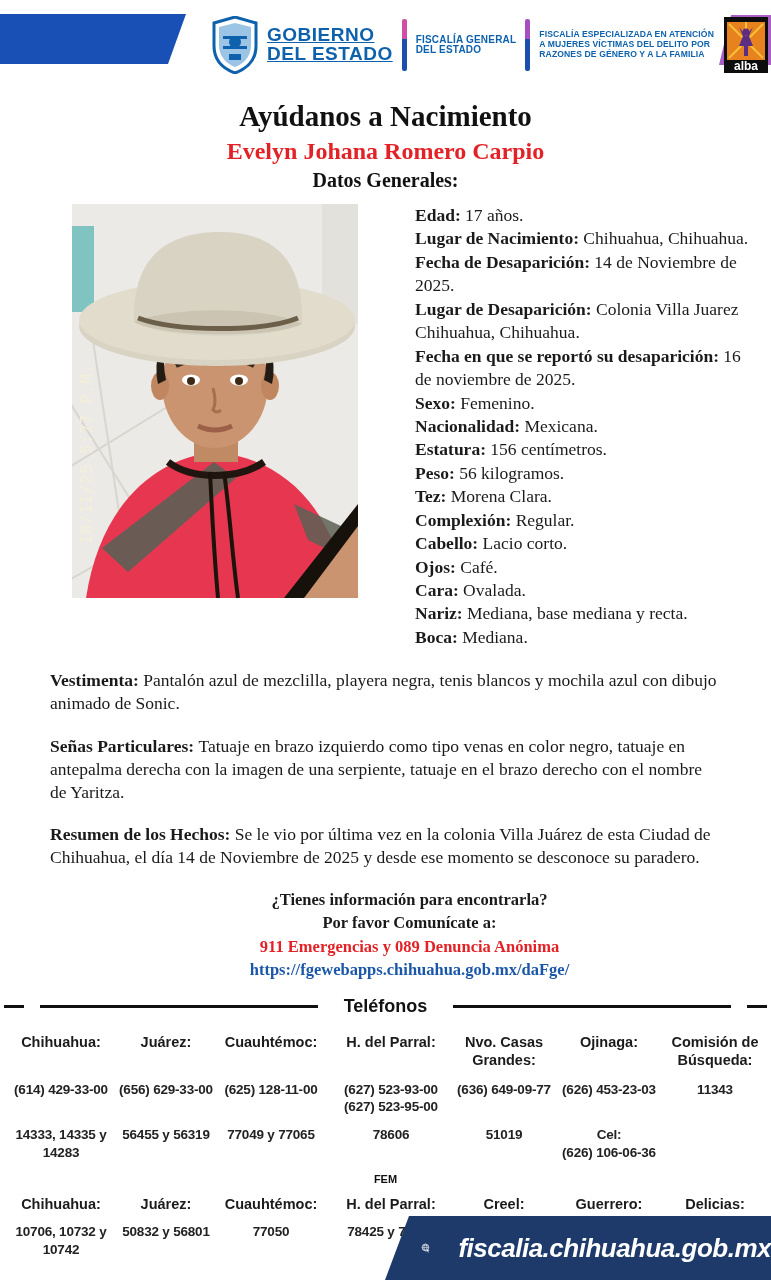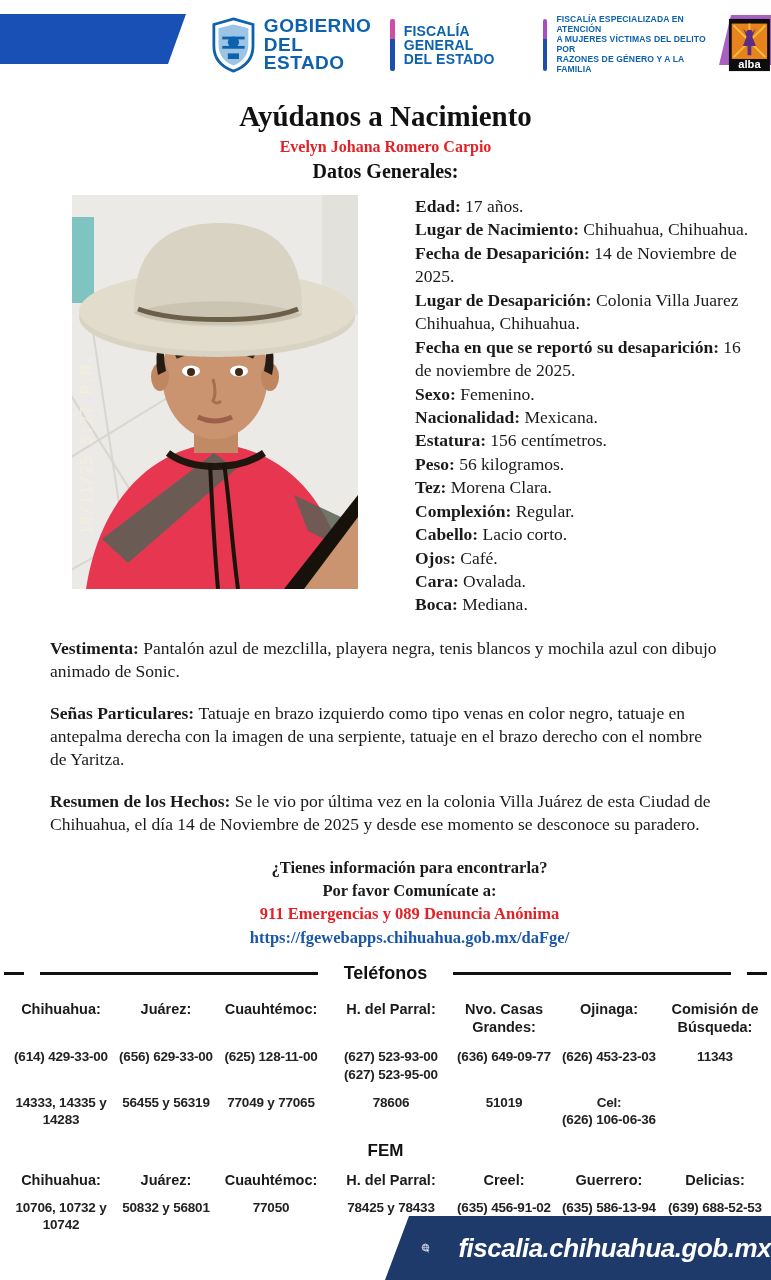--- a/index.html
+++ b/index.html
@@ -8,31 +8,31 @@
     font-family:"Liberation Serif", serif;color:#1a1a1a;overflow:hidden;
   }
   
   .header{position:relative;height:92px;}
   .shape-blue{position:absolute;left:0;top:14px;width:186px;height:50px;
     background:#1950b5;clip-path:polygon(0 0,100% 0,calc(100% - 18px) 100%,0 100%);}
   .shape-purple{position:absolute;right:0;top:15px;width:52px;height:50px;
     background:#a95fc4;clip-path:polygon(12px 0,100% 0,100% 100%,0 100%);}
   .logo-row{position:absolute;left:212px;top:6px;display:flex;align-items:center;gap:9px;height:78px;}
   .gob-text{font-family:"Liberation Sans",sans-serif;font-weight:bold;color:#0e62ad;
-    font-size:19px;line-height:0.98;letter-spacing:0.5px;}
+    font-size:19px;line-height:0.98;letter-spacing:0.5px;text-decoration:underline;}
   .divider{width:5px;height:52px;border-radius:2px;}
   .div1{background:linear-gradient(#cf4fa4 0 38%,#1b4fae 38% 100%);}
   .div2{background:linear-gradient(#a74fc0 0 38%,#1b4fae 38% 100%);}
   .fge-text{font-family:"Liberation Sans",sans-serif;font-weight:bold;color:#0e62ad;
-    font-size:14px;line-height:1.0;letter-spacing:0.2px;}
+    font-size:10px;line-height:1.0;letter-spacing:0.2px;}
   .tagline{font-family:"Liberation Sans",sans-serif;font-weight:bold;color:#0e62ad;
     font-size:8.6px;line-height:1.15;letter-spacing:0.1px;}
   
   .title{margin:8px 0 0;text-align:center;font-size:29px;font-weight:bold;color:#111;}
-  .person-name{margin:5px 0 0;text-align:center;font-size:16px;font-weight:bold;color:#e32227;}
+  .person-name{margin:5px 0 0;text-align:center;font-size:24px;font-weight:bold;color:#e32227;}
   .datos-heading{margin:4px 0 0;text-align:center;font-size:20px;font-weight:bold;color:#111;}
   
   .main{display:flex;margin:12px 0 0 72px;}
   .photo{width:286px;height:394px;flex:0 0 286px;background:#efeeea;}
   .datalist{margin-left:57px;width:336px;font-size:17.5px;line-height:1.34;}
   .datalist b{font-weight:bold;}
   
   .paras{margin:20px 50px 0 50px;font-size:17.5px;line-height:1.32;}
   .paras p{margin:0 0 19px 0;}
   .paras b{font-weight:bold;}
@@ -45,21 +45,21 @@
   .tel-titlerow{display:flex;align-items:center;margin:14px 4px 0 4px;gap:16px;}
   .tick{width:20px;border-top:3px solid #111;}
   .rule{flex:1;border-top:3px solid #111;}
   .tel-title{font-size:18px;font-weight:bold;color:#111;padding:0 10px;}
   .grid7{display:grid;grid-template-columns:112px 98px 112px 128px 98px 112px 100px;
     margin:0 0 0 5px;text-align:center;}
   .grid7 .hd{font-size:14.5px;font-weight:bold;color:#1b1b1b;line-height:1.25;}
   .grid7 .val{font-size:13.5px;font-weight:bold;color:#222;line-height:1.3;white-space:pre-line;letter-spacing:-0.2px;}
   .mt16{margin-top:16px;} .mt12{margin-top:12px;} .mt10{margin-top:10px;}
   .fem-title{text-align:center;font-family:"Liberation Sans",sans-serif;font-weight:bold;
-    font-size:17px;margin-top:12px;color:#111;}
+    font-size:11px;margin-top:12px;color:#111;}
   
   .footer{position:absolute;right:0;bottom:0;width:386px;height:64px;background:#1e3a6b;
     clip-path:polygon(24px 0,100% 0,100% 100%,0 100%);
     display:flex;align-items:center;gap:28px;padding-left:36px;box-sizing:border-box;}
   .footer-url{font-family:"Liberation Sans",sans-serif;font-weight:bold;font-style:italic;
     color:#ffffff;font-size:26px;letter-spacing:-0.5px;text-decoration:none;}
 </style>
 </head>
 <body>
 
@@ -170,20 +170,21 @@
     <div><b>Fecha en que se reportó su desaparición: </b><span>16 de noviembre de 2025.</span></div>
     <div><b>Sexo: </b><span>Femenino.</span></div>
     <div><b>Nacionalidad: </b><span>Mexicana.</span></div>
     <div><b>Estatura: </b><span>156 centímetros.</span></div>
     <div><b>Peso: </b><span>56 kilogramos.</span></div>
     <div><b>Tez: </b><span>Morena Clara.</span></div>
     <div><b>Complexión: </b><span>Regular.</span></div>
     <div><b>Cabello: </b><span>Lacio corto.</span></div>
     <div><b>Ojos: </b><span>Café.</span></div>
     <div><b>Cara: </b><span>Ovalada.</span></div>
+    <div><b>Nariz: </b><span>Mediana, base mediana y recta.</span></div>
     <div><b>Boca: </b><span>Mediana.</span></div>
   </div>
 </div>
 
 <div class="paras">
   <p><b>Vestimenta: </b><span>Pantalón azul de mezclilla, playera negra, tenis blancos y mochila azul con dibujo animado de Sonic.</span></p>
   <p><b>Señas Particulares: </b><span>Tatuaje en brazo izquierdo como tipo venas en color negro, tatuaje en antepalma derecha con la imagen de una serpiente, tatuaje en el brazo derecho con el nombre de Yaritza.</span></p>
   <p><b>Resumen de los Hechos: </b><span>Se le vio por última vez en la colonia Villa Juárez de esta Ciudad de Chihuahua, el día 14 de Noviembre de 2025 y desde ese momento se desconoce su paradero.</span></p>
 </div>
 

